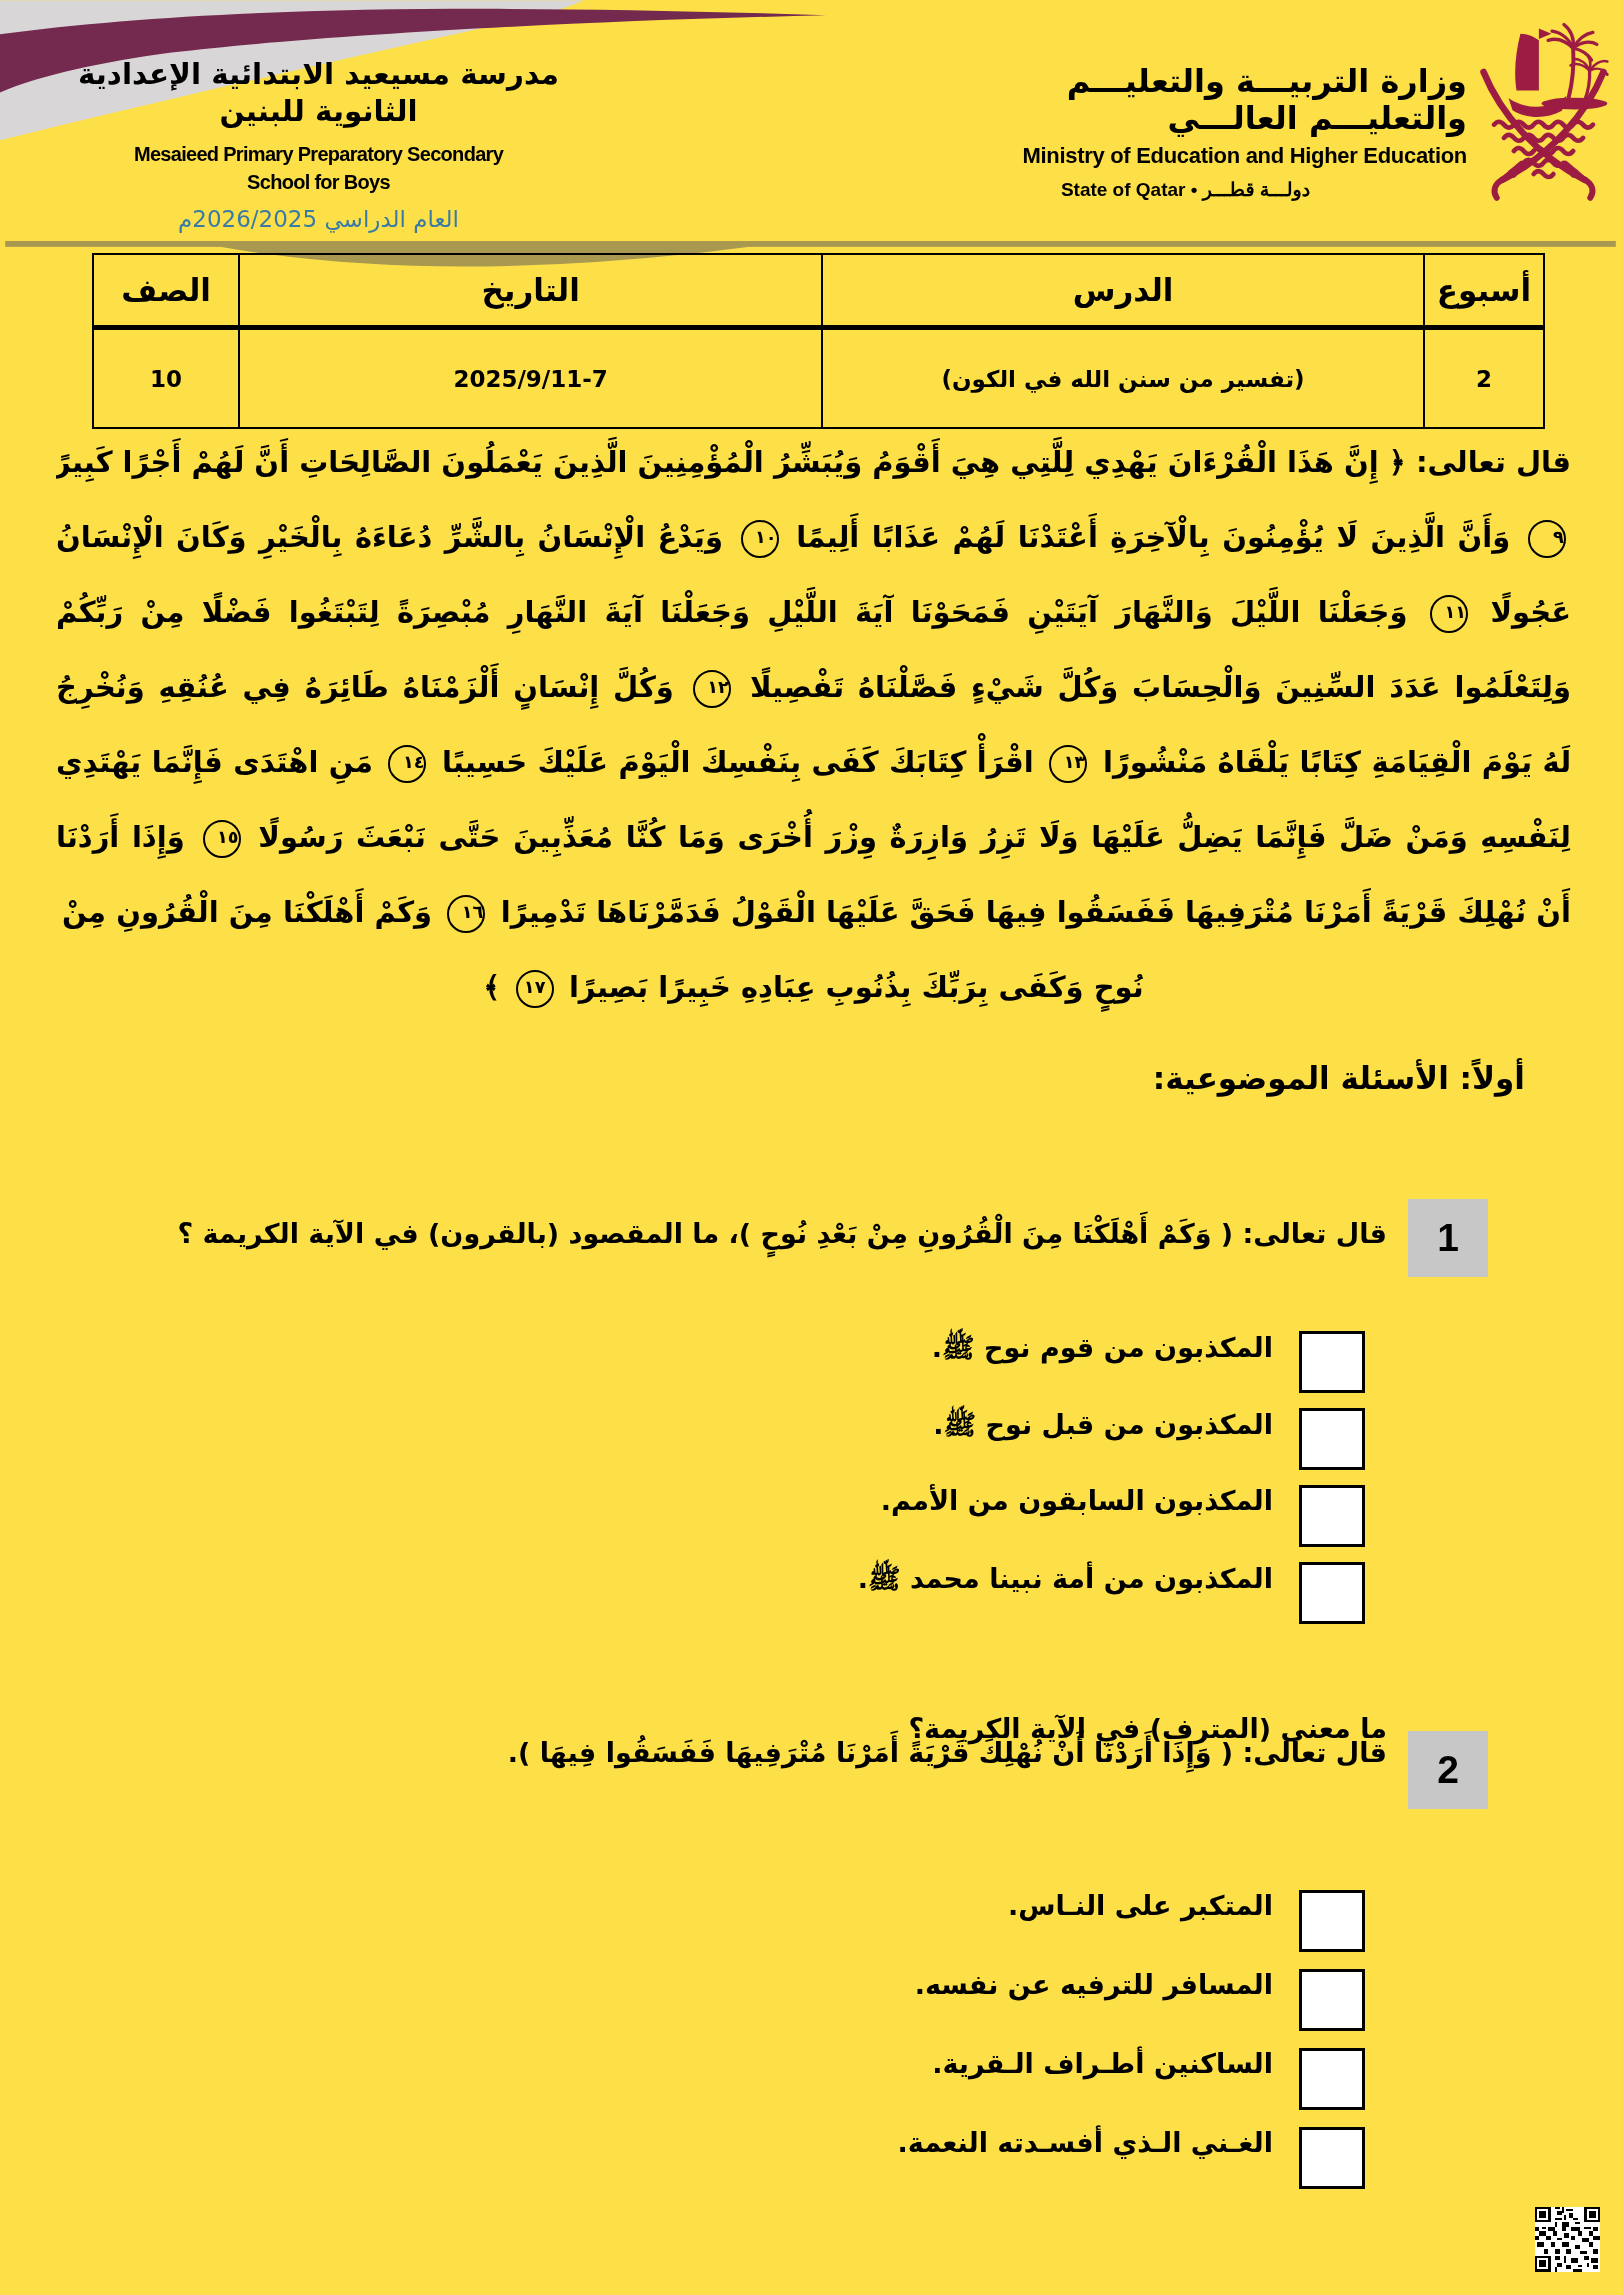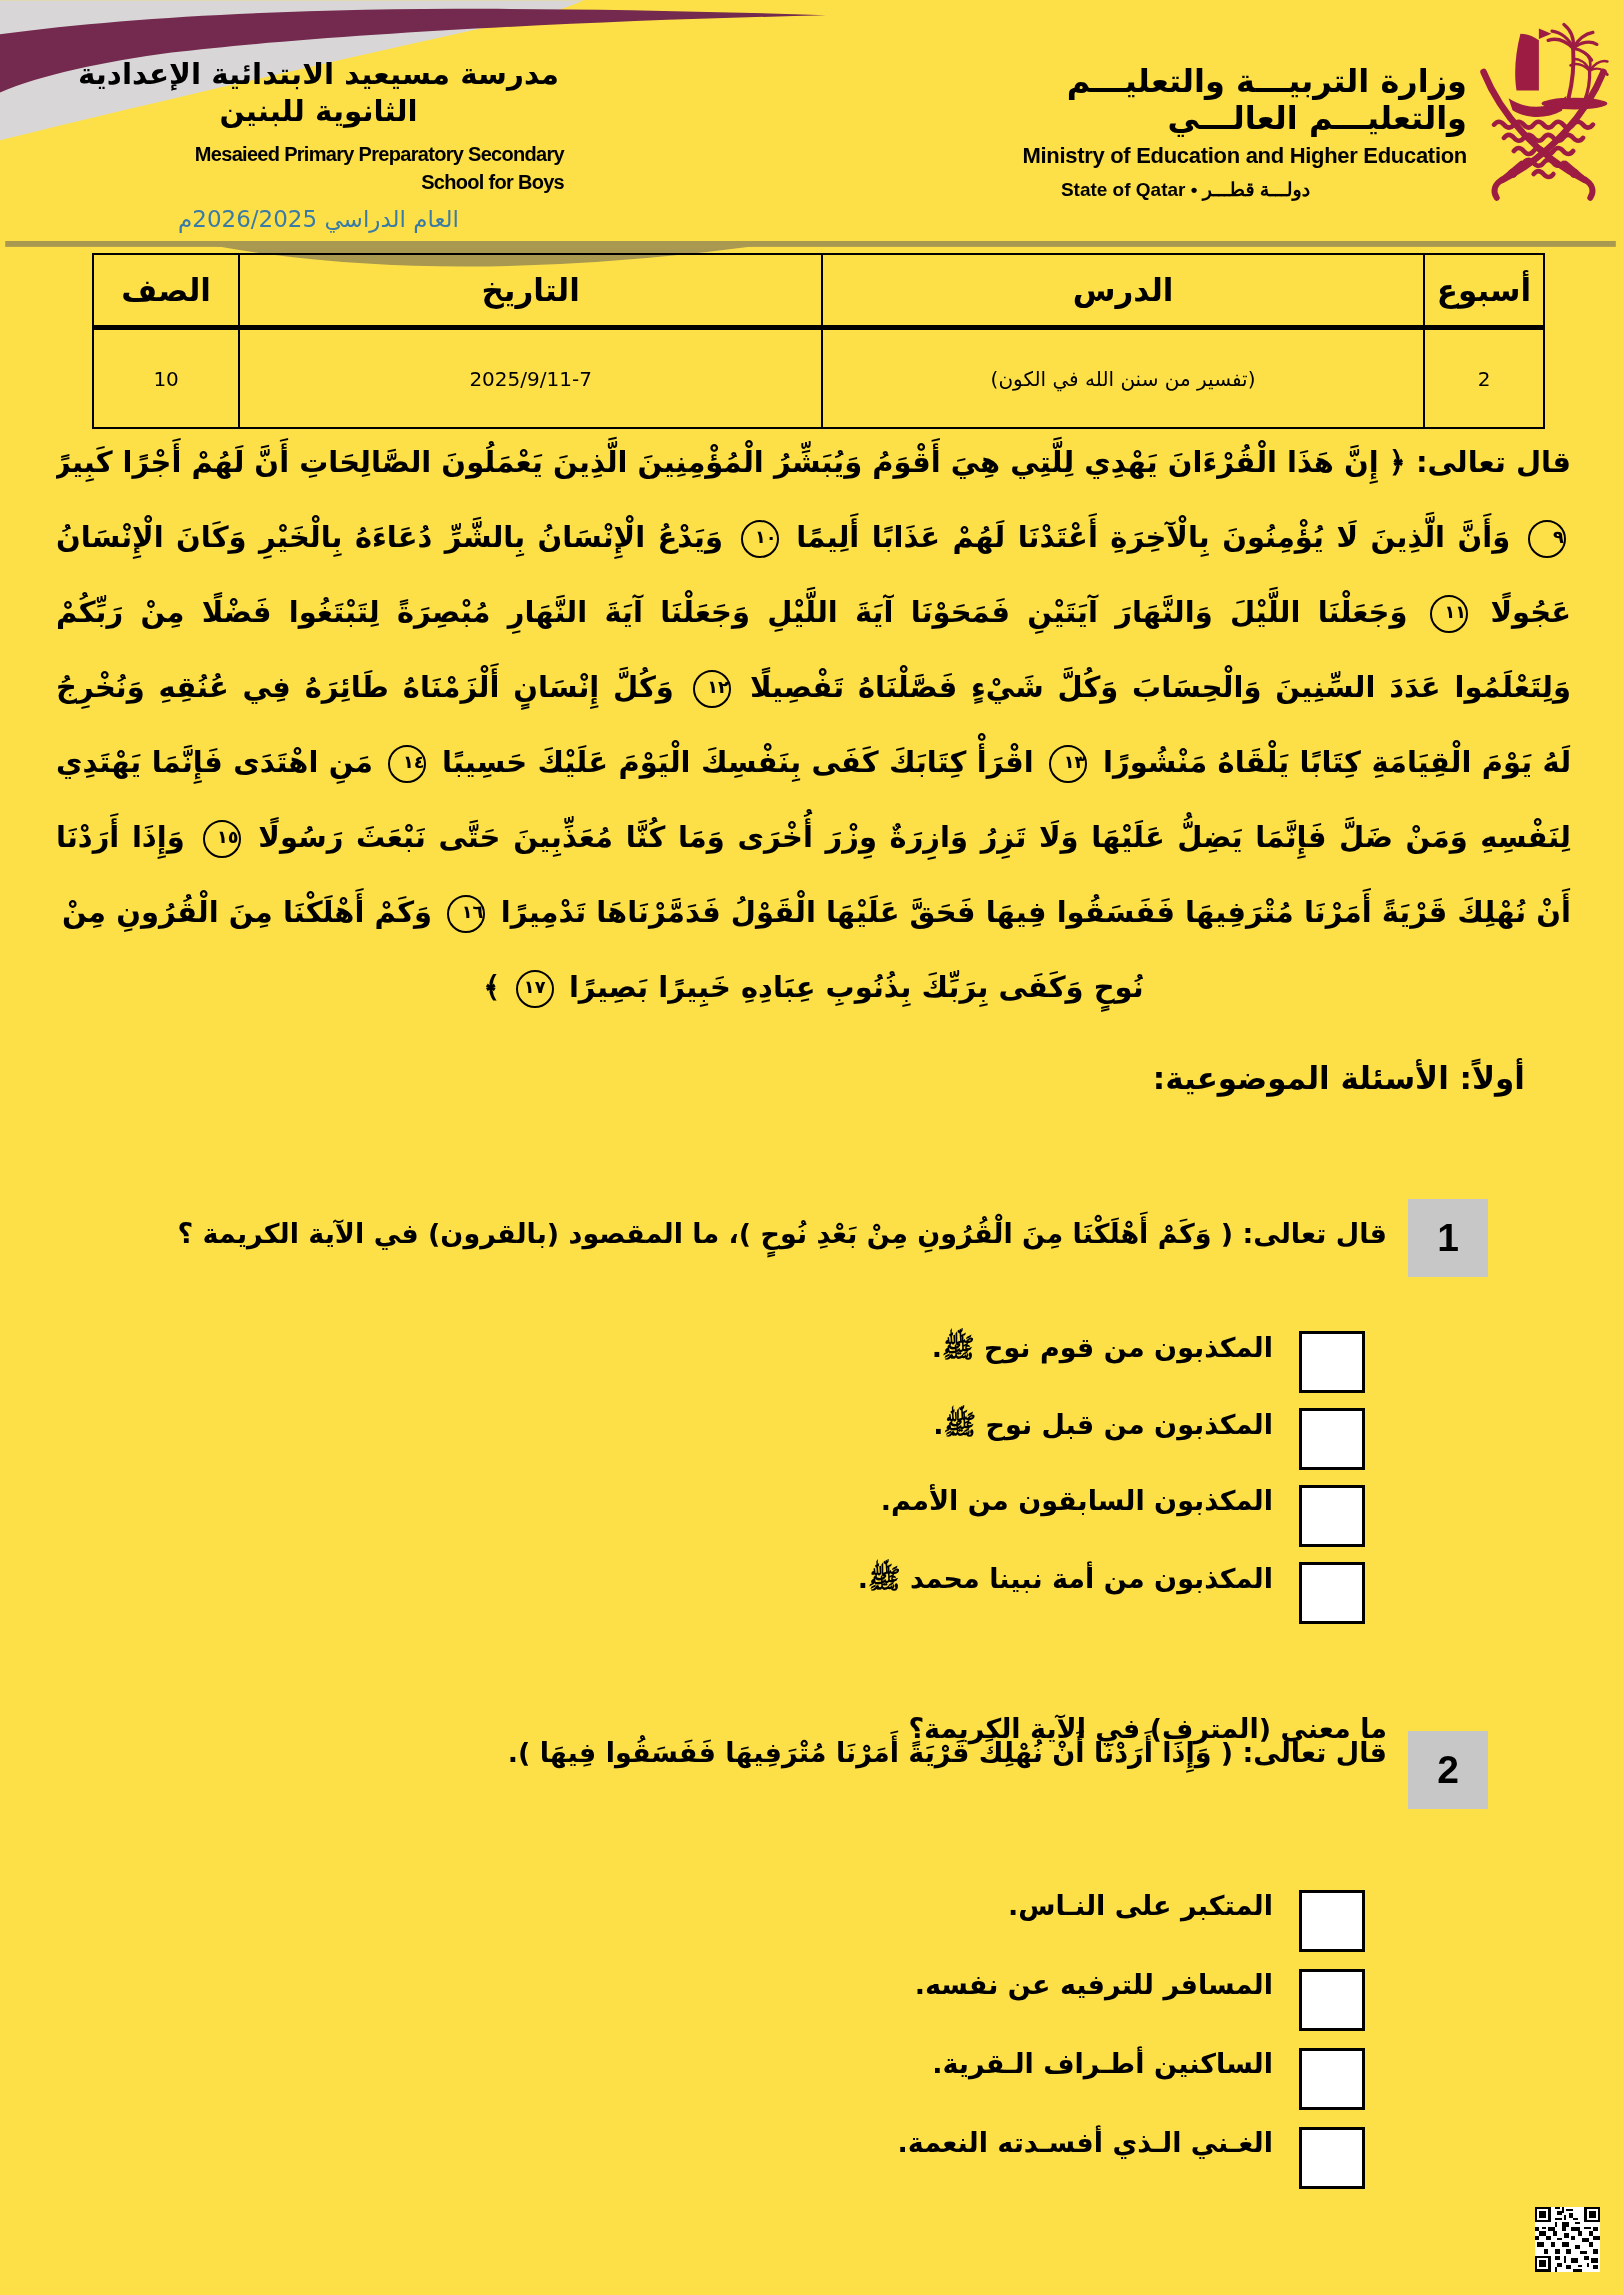--- a/index.html
+++ b/index.html
@@ -6,37 +6,37 @@
   .page{position:relative;width:1623px;height:2295px;background:#fde047;overflow:hidden;
         font-family:"DejaVu Sans",sans-serif;color:#000;}
   svg{display:block;}
   .abs{position:absolute;}
 
   
   .school-block{position:absolute;left:73px;top:56px;width:491px;text-align:center;}
   .school-ar{font-size:29.4px;font-weight:bold;direction:rtl;line-height:1.25;}
   .school-en{font-size:20px;font-weight:bold;font-family:"Liberation Sans",sans-serif;
              line-height:1.42;letter-spacing:-0.7px;}
-  .school-en-wrap{margin-top:10.5px;text-align:right;}
+  .school-en-wrap{margin-top:10.5px;}
   .year-line{margin-top:9.2px;font-size:23px;font-weight:normal;direction:rtl;color:#3a7ba6;}
 
   .ministry-block{position:absolute;right:156px;top:63px;width:563px;text-align:right;}
   .ministry-ar{font-size:32px;font-weight:600;direction:rtl;line-height:1.15;}
   .ministry-en{font-size:22px;font-weight:600;font-family:"Liberation Sans",sans-serif;
                margin-top:6.5px;letter-spacing:-0.3px;}
   .state-line{font-size:19px;font-weight:600;direction:rtl;margin-top:9.2px;
               font-family:"Liberation Sans",sans-serif;text-align:center;}
 
   
   .info-table{position:absolute;left:92px;top:253px;width:1453px;border-collapse:collapse;
               direction:rtl;table-layout:fixed;}
   .info-table td,.info-table th{border:2px solid #000;text-align:center;vertical-align:middle;
               padding:8px;}
   .info-table th{height:54px;font-size:31px;font-weight:bold;border-bottom:5.2px solid #000;}
-  .info-table td{height:81px;font-size:20px;font-weight:normal;}
+  .info-table td{height:81px;font-size:23px;font-weight:bold;}
   .col-week{width:119px;}
   .col-lesson{width:597px;}
   .col-date{width:578px;}
   .col-grade{width:145px;}
   .ltr{direction:ltr;unicode-bidi:isolate;}
 
   
   .quran{position:absolute;left:56px;top:425px;width:1515px;direction:rtl;
          font-size:29px;font-weight:bold;}
   .qline{height:75px;line-height:75px;text-align:justify;text-align-last:justify;

